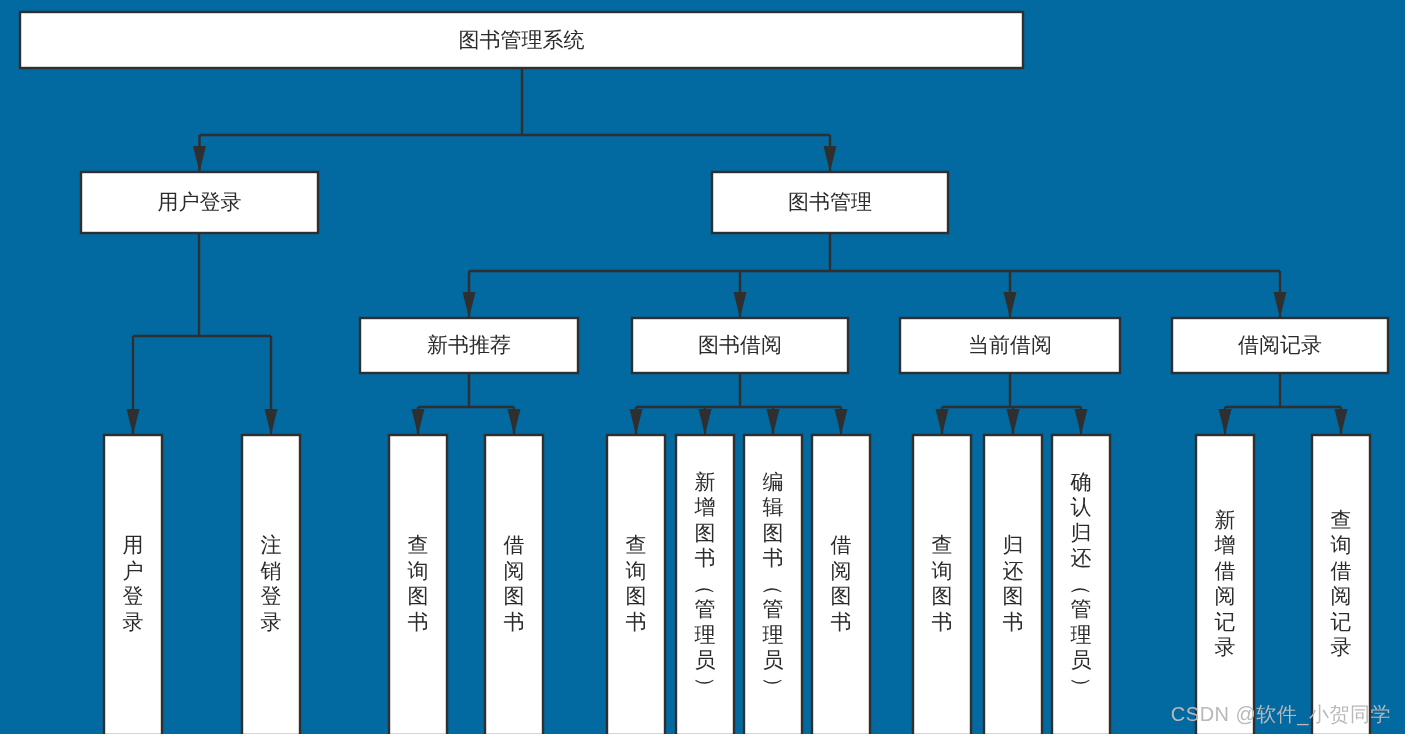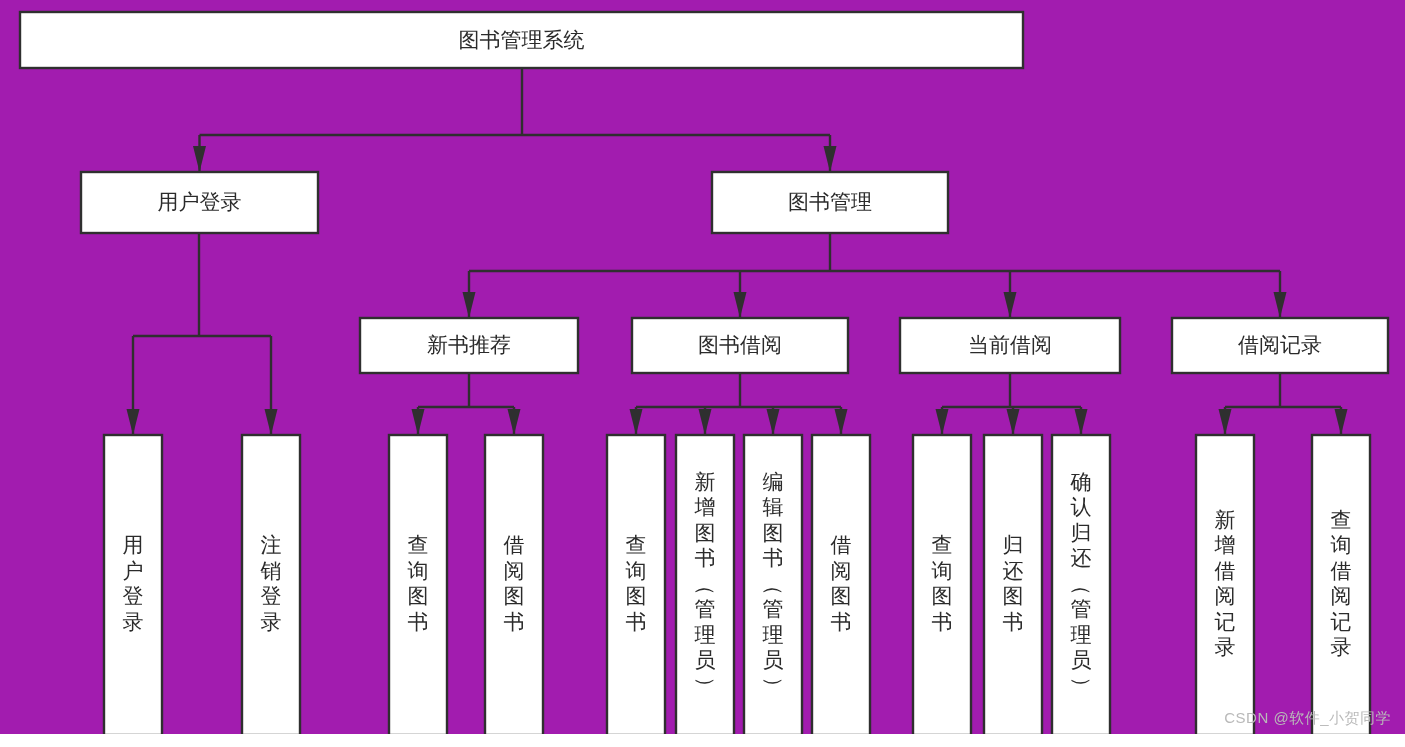--- a/index.html
+++ b/index.html
@@ -8,21 +8,21 @@
     padding: 0;
     background: #ffffff;
   }
   body {
     font-family: "Liberation Sans", "DejaVu Sans", sans-serif;
   }
   #diagram-root {
     position: relative;
     width: 1405px;
     height: 734px;
-    background: #a21caf;
+    background: #0369a1;
     overflow: hidden;
   }
   svg#tree-svg {
     position: absolute;
     left: 0;
     top: 0;
     width: 1405px;
     height: 747px;
     display: block;
   }
@@ -60,21 +60,21 @@
     font-size: 21px;
     text-anchor: middle;
     dominant-baseline: middle;
     white-space: pre;
   }
   .watermark {
     position: absolute;
     right: 14px;
     bottom: 6px;
     font-family: "Liberation Sans", "DejaVu Sans", sans-serif;
-    font-size: 15px;
+    font-size: 20px;
     color: #b9b9b9;
     letter-spacing: 0.5px;
     user-select: none;
     pointer-events: none;
   }
 </style>
 </head>
 <body>
 
 <div id="diagram-root">

